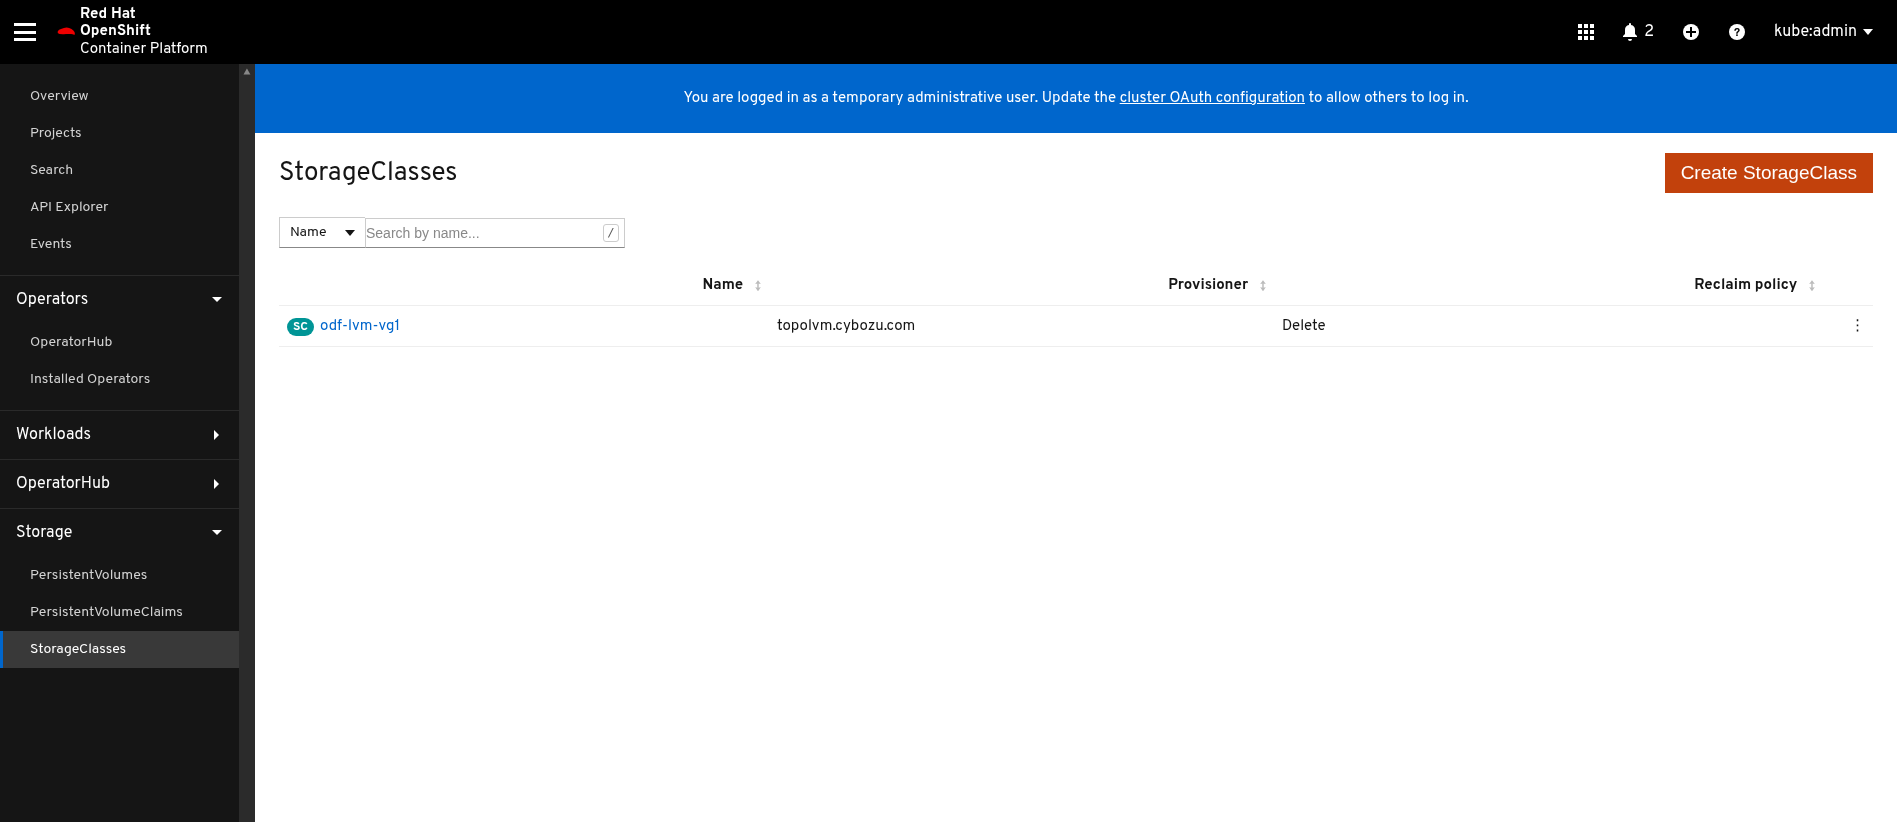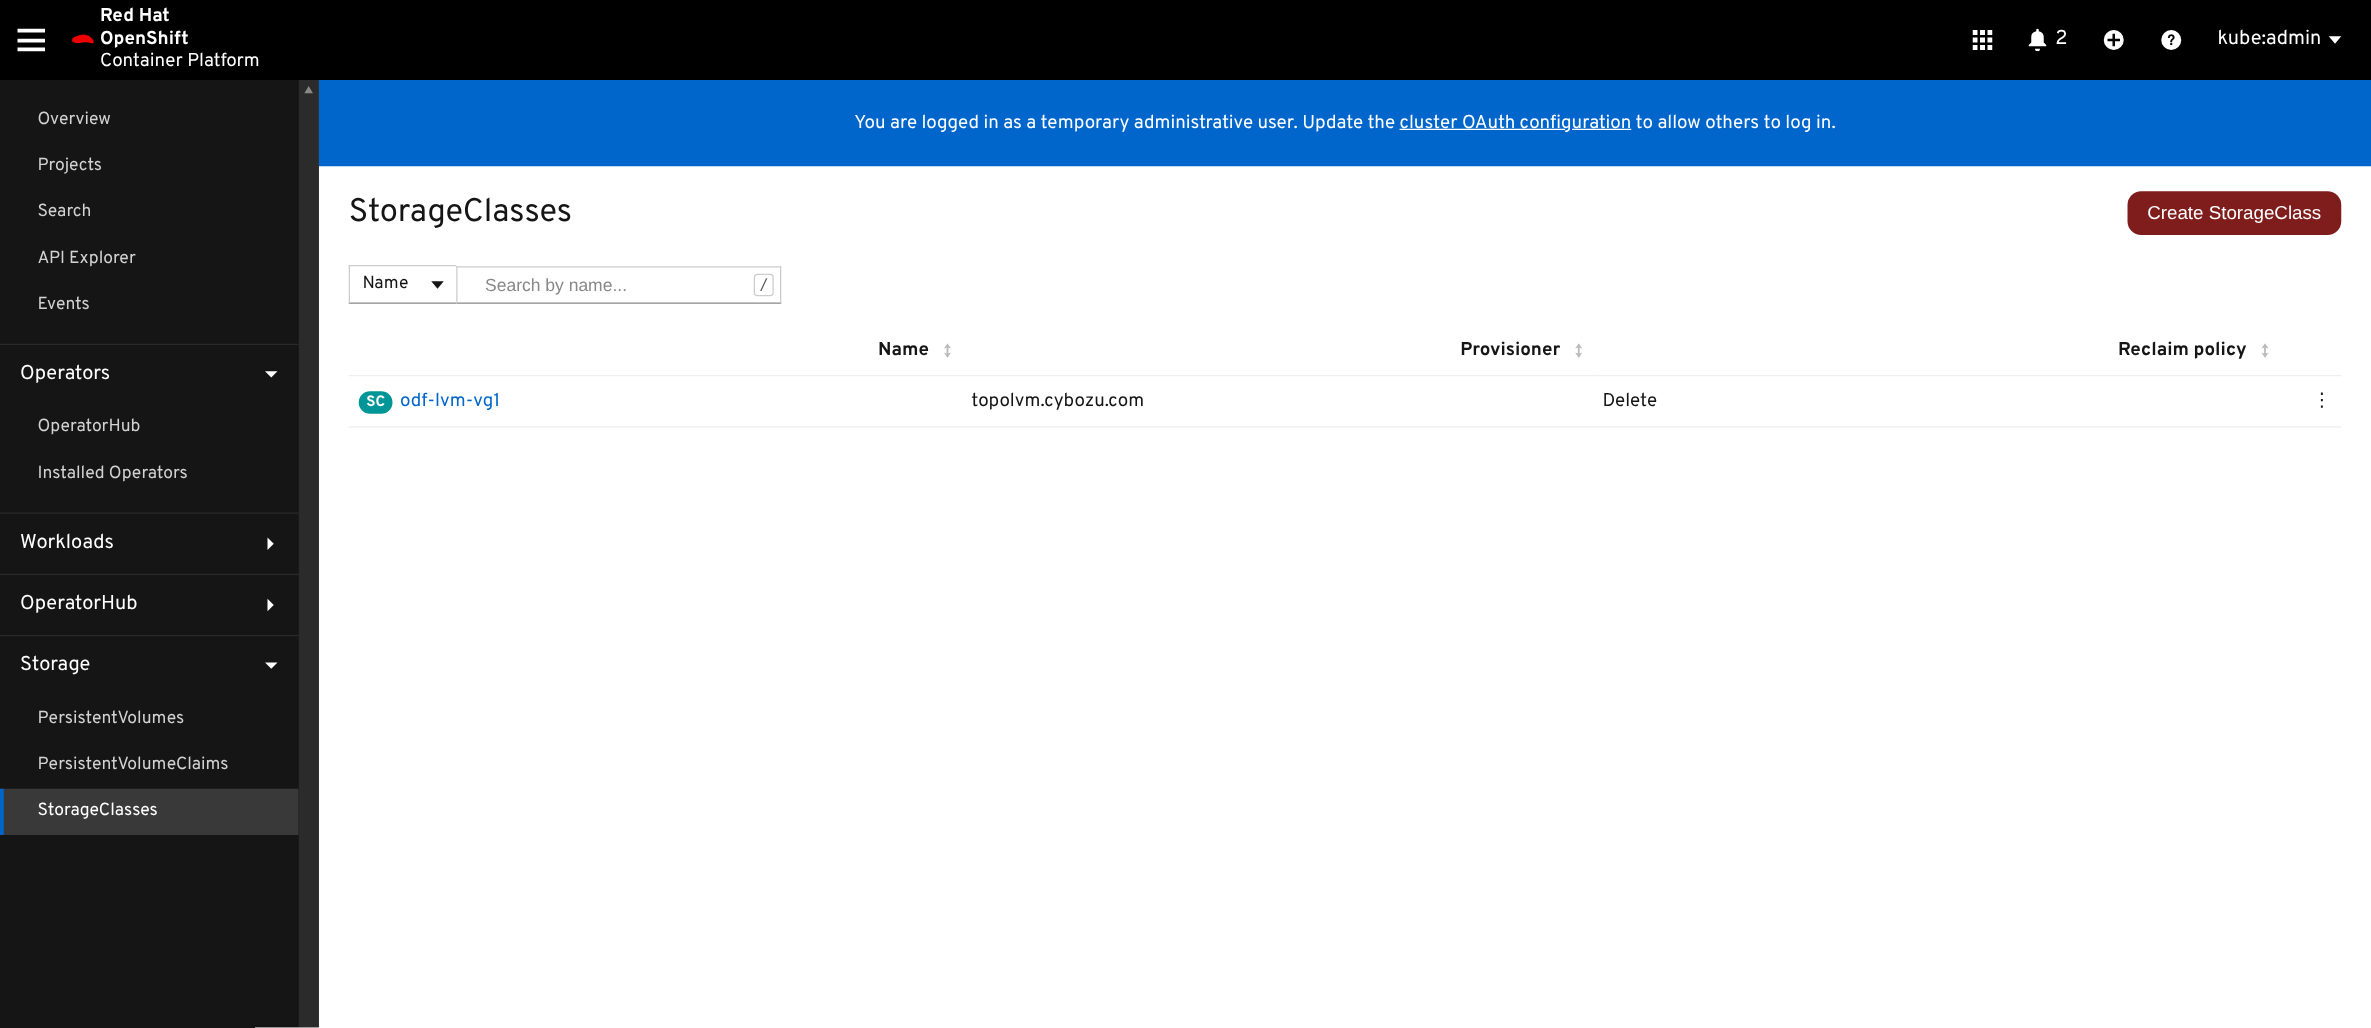--- a/index.html
+++ b/index.html
@@ -108,34 +108,34 @@
   color:#fff;
   padding: 25px 24px;
   text-align:center;
   font-size:15px;
 }
 .banner a { color:#fff; text-decoration:underline; }
 .content { padding: 20px 24px; }
 .page-header { display:flex; align-items:center; justify-content:space-between; margin-bottom: 24px;}
 .page-title { font-size: 26px; font-weight: 400; }
 .btn-primary {
-  background:#7f1d1d; color:#fff; border:none; border-radius:11px;
-  padding:9px 16px; font-size:15px; cursor:pointer;
+  background:#c2410c; color:#fff; border:none; border-radius:0;
+  padding:9px 16px; font-size:19px; cursor:pointer;
 }
 .filter-row { display:flex; align-items:center; margin-bottom: 18px; }
 .filter-dropdown {
   border:1px solid #ccc; border-bottom:1px solid #888; padding:6px 10px;
   display:flex; align-items:center; gap:18px; width:86px; cursor:pointer;
   background:#fff; font-size:14px; border-right:none;
 }
 .filter-dropdown .caret-down { border-top-color:#151515; }
 .search-wrap { position:relative; }
 .search-input {
   border:1px solid #ccc; border-bottom:1px solid #888; border-left:1px solid #ccc;
-  padding:6px 30px 6px 22px; width:260px; font-size:14px; outline:none;
+  padding:6px 30px 6px 0; width:260px; font-size:14px; outline:none;
 }
 .search-input::placeholder { color:#888; }
 .kbd {
   position:absolute; right:6px; top:50%; transform:translateY(-50%);
   border:1px solid #ccc; border-radius:3px; padding:0 4px; font-size:12px; color:#555;
 }
 
 
 .table { width:100%; border-collapse:collapse; }
 .table thead th {

